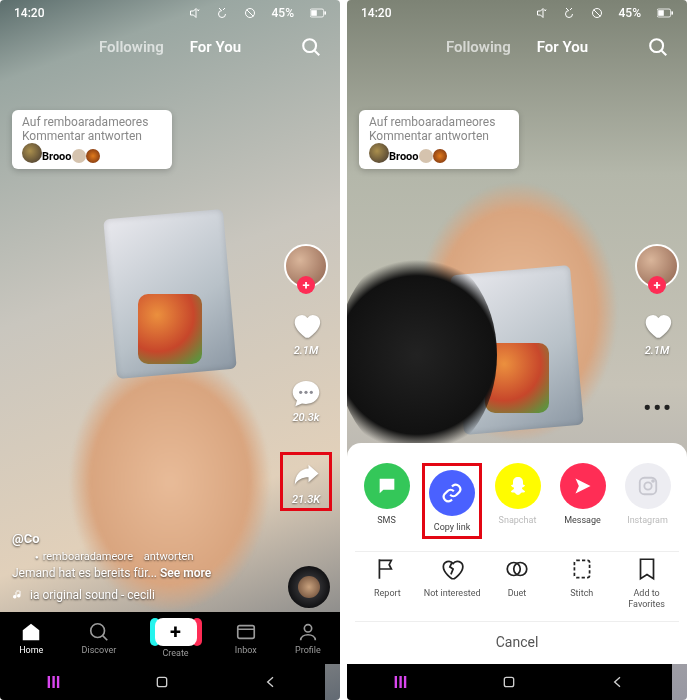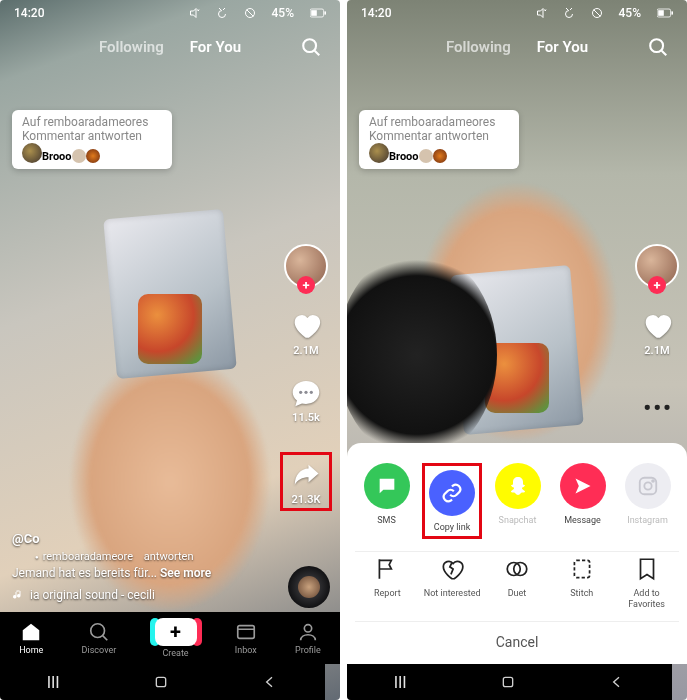--- a/index.html
+++ b/index.html
@@ -85,21 +85,21 @@
     position:relative;
   }
   .avatar-ring .plus {
     position:absolute; bottom:-8px; left:50%; transform:translateX(-50%);
     width:18px; height:18px; border-radius:50%;
     background:#fe2c55; color:#fff; font-size:13px; font-weight:700;
     display:flex; align-items:center; justify-content:center;
   }
   .rail-item { display:flex; flex-direction:column; align-items:center; gap:2px; color:#fff; }
   .rail-item svg { filter: drop-shadow(0 1px 1px rgba(0,0,0,.4)); }
-  .rail-count { font-size:11px; font-weight:600; text-shadow:0 1px 2px rgba(0,0,0,.5); }
+  .rail-count { font-size:11px; font-weight:600; text-shadow:0 1px 2px rgba(0,0,0,.5);font-style:italic; }
   .red-box { border:3px solid #e30613; }
   .footer-caption {
     position:absolute; left:12px; bottom:96px;
     color:#fff; font-size:12px;
     text-shadow:0 1px 2px rgba(0,0,0,.7);
     z-index:20;
     line-height:1.45;
   }
   .footer-caption .uname { font-weight:700; font-size:13px; }
   .footer-caption .reply { font-size:11px; display:flex; align-items:center; gap:4px;margin-left:23px; }
@@ -129,21 +129,21 @@
     color:#000; font-size:20px; font-weight:700;
   }
   .create-btn::before, .create-btn::after {
     content:""; position:absolute; top:0; width:10px; height:28px; border-radius:8px;
   }
   .create-btn::before { left:-5px; background:#25f4ee; z-index:-1; }
   .create-btn::after  { right:-5px; background:#fe2c55; z-index:-1; }
   .sys-nav {
     position:absolute; left:0; right:15px; bottom:0; height:36px;
     background:#000; display:flex; align-items:center; justify-content:space-around;
-    z-index:25; color:#e5e5e5;
+    z-index:25; color:#d946ef;font-weight:bold;
   }
   
   .share-sheet {
     position:absolute; left:0; right:0; bottom:36px;
     background:#fff;
     border-radius:14px 14px 0 0;
     padding:16px 8px 0 8px;
     z-index:40;
   }
   .share-row { display:flex; gap:6px; padding:4px 2px 2px 2px; overflow:hidden; }
@@ -245,21 +245,21 @@
         </svg>
       <span class="rail-count">2.1M</span>
     </div>
     <div class="rail-item">
       <svg width="32" height="32" viewBox="0 0 24 24" fill="#fff">
           <path d="M12 3C6.5 3 2 6.8 2 11.5c0 2.4 1.2 4.6 3.2 6.1L4 22l5-2.1c1 .2 2 .3 3 .3 5.5 0 10-3.8 10-8.7S17.5 3 12 3z"></path>
           <circle cx="8" cy="11.5" r="1.2" fill="#8c8c94"></circle>
           <circle cx="12" cy="11.5" r="1.2" fill="#8c8c94"></circle>
           <circle cx="16" cy="11.5" r="1.2" fill="#8c8c94"></circle>
         </svg>
-      <span class="rail-count">11.5k</span>
+      <span class="rail-count">20.3k</span>
     </div>
     <div class="rail-item red-box" style="padding:6px 6px 2px 6px;margin-top:8px;">
       <svg width="34" height="30" viewBox="0 0 24 24" fill="#fff">
           <path d="M14 3l8 7-8 7v-4c-5 0-9 2-11 6 0-8 5-13 11-13V3z"></path>
         </svg>
       <span class="rail-count">21.3K</span>
     </div>
   </div>
 
   <div class="footer-caption">

